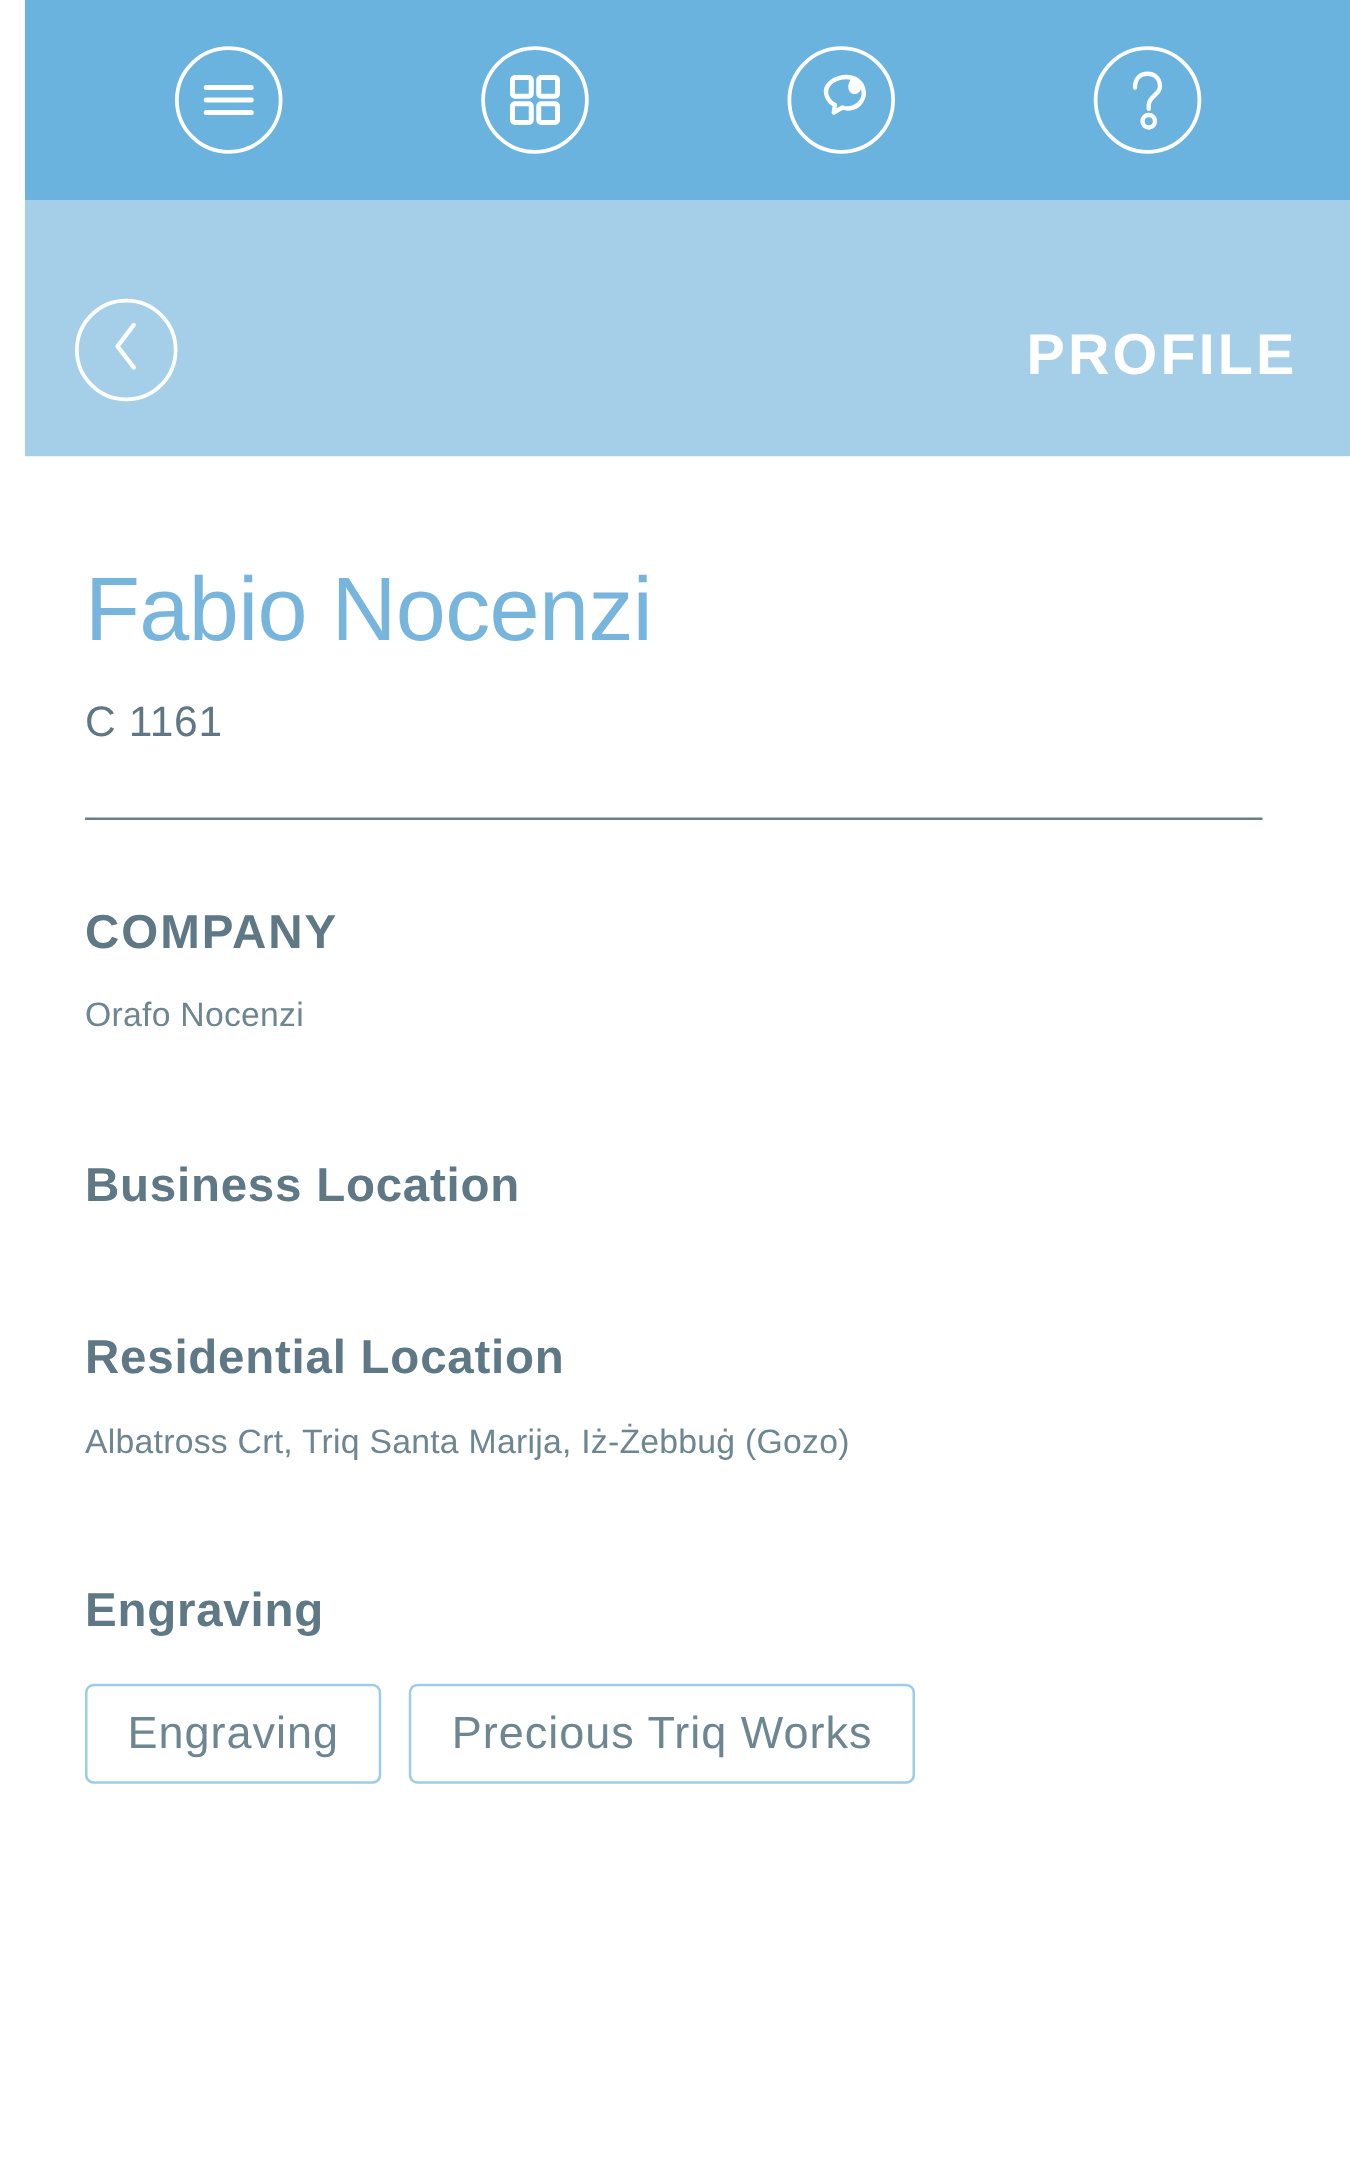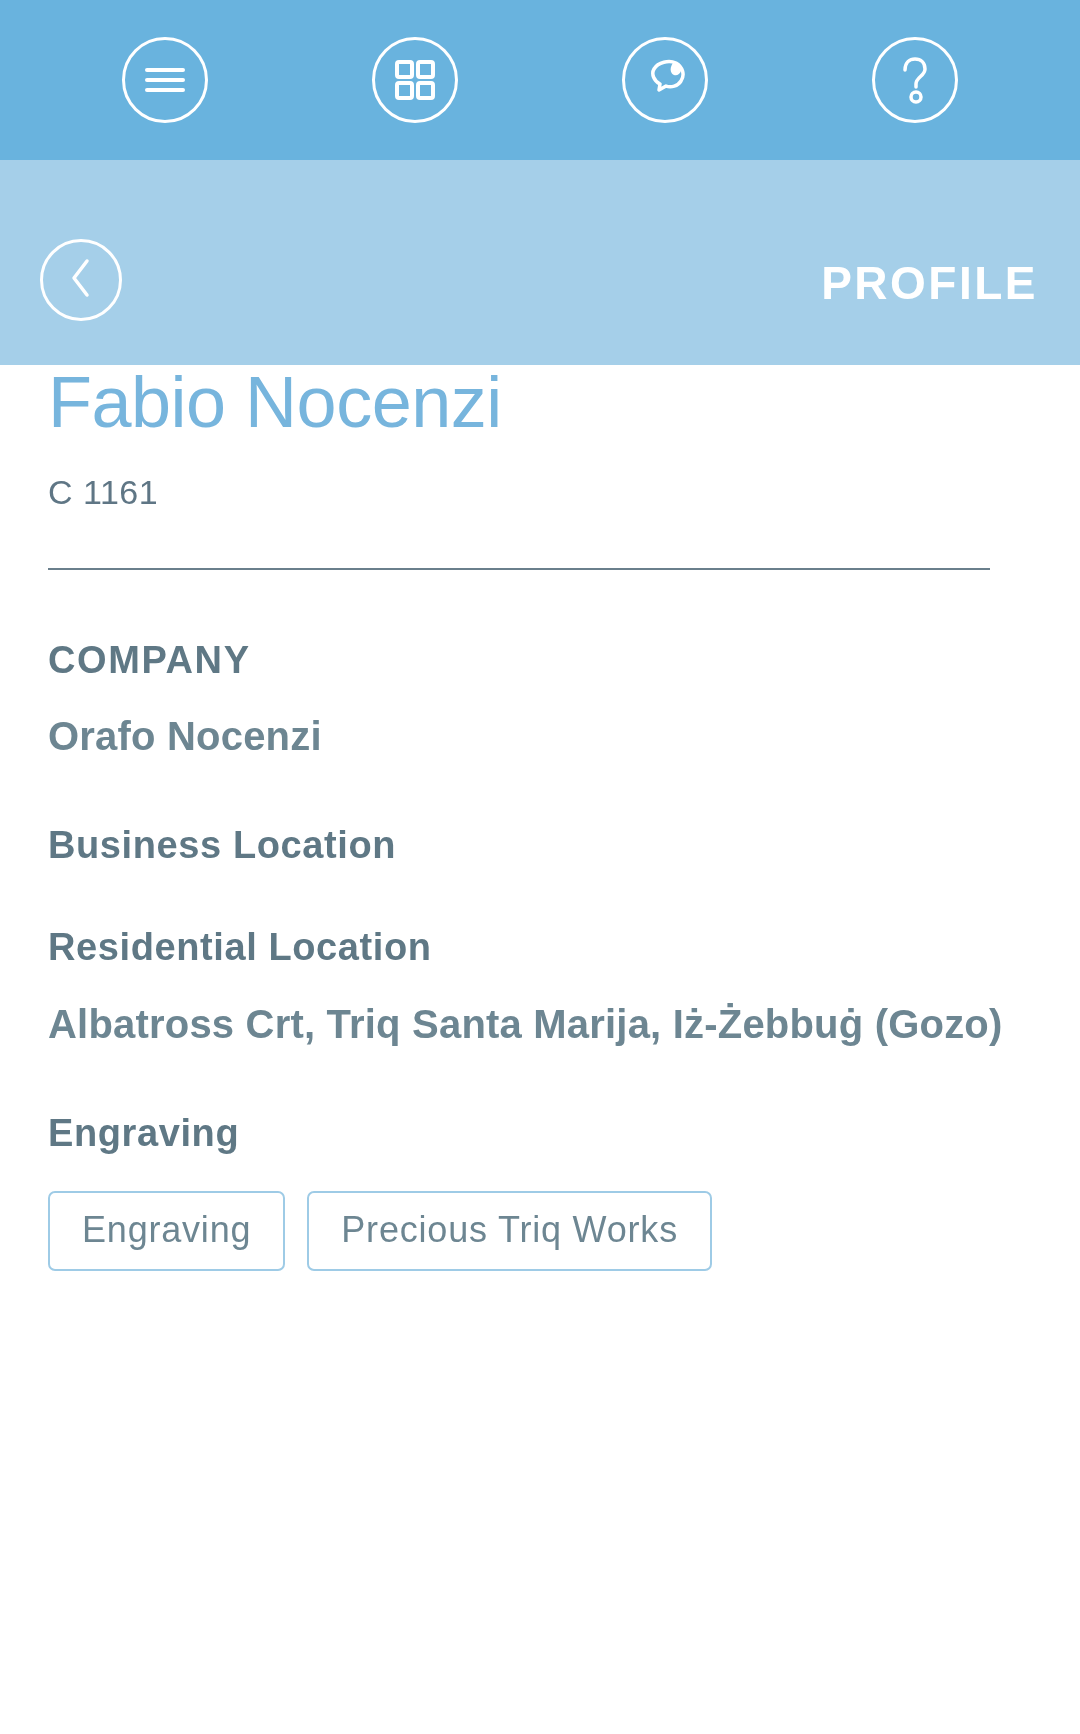--- a/index.html
+++ b/index.html
@@ -11,20 +11,21 @@
     font-family: "Liberation Sans", sans-serif;
     -webkit-font-smoothing: antialiased;
   }
 
   .screen {
     position: relative;
     width: 1080px;
     height: 1734px;
     background: #ffffff;
     overflow: hidden;
+    padding-left: 20px;
   }
 
   
   .appbar {
     height: 160px;
     background: #69b3de;
     display: flex;
     align-items: center;
     justify-content: space-around;
     padding: 0 40px;
@@ -81,57 +82,58 @@
   
   .content {
     padding: 0 48px;
   }
 
   .person-name {
     color: #77b5dd;
     font-size: 72px;
     font-weight: normal;
     line-height: 1.05;
+    margin-top: 86px;
     letter-spacing: -0.5px;
   }
 
   .person-id {
     color: #5f7685;
     font-size: 34px;
     font-weight: normal;
     margin-top: 32px;
     letter-spacing: 0.5px;
   }
 
   .divider {
     height: 2px;
     background: #6a7f8c;
     margin-top: 56px;
     width: 942px;
   }
 
-  .field { margin-top: 60px; }
+  .field { margin-top: 96px; }
   .field.first { margin-top: 70px; }
 
   .field-label {
     color: #5f7885;
     font-size: 38px;
     font-weight: bold;
     letter-spacing: 0.6px;
     line-height: 1.1;
   }
 
   .field-label.caps {
     letter-spacing: 1.6px;
   }
 
   .field-value {
     color: #6d8692;
-    font-size: 40px;
-    font-weight: bold;
+    font-size: 27px;
+    font-weight: normal;
     margin-top: 26px;
     line-height: 1.45;
     letter-spacing: 0.2px;
   }
 
   
   .chips {
     display: flex;
     flex-wrap: wrap;
     gap: 22px;

